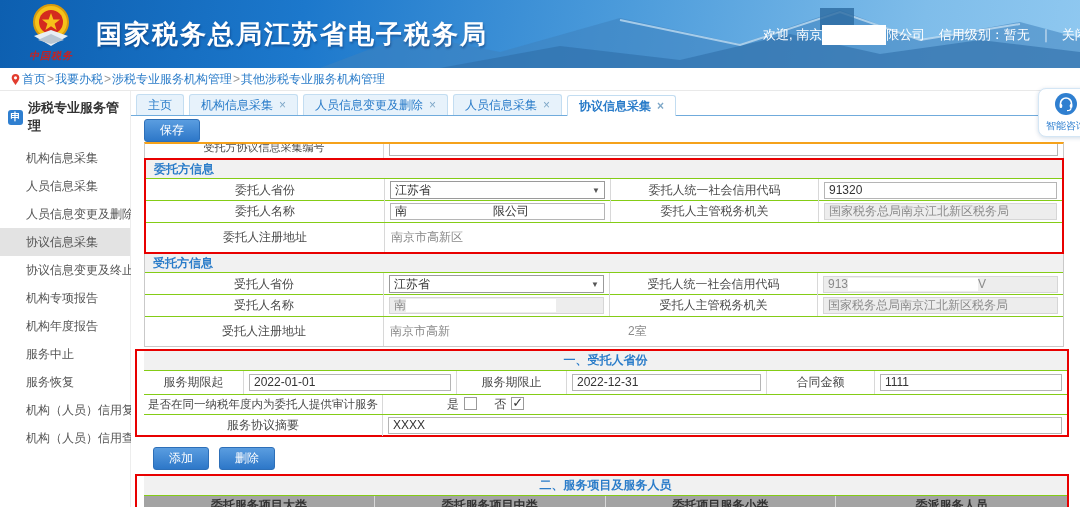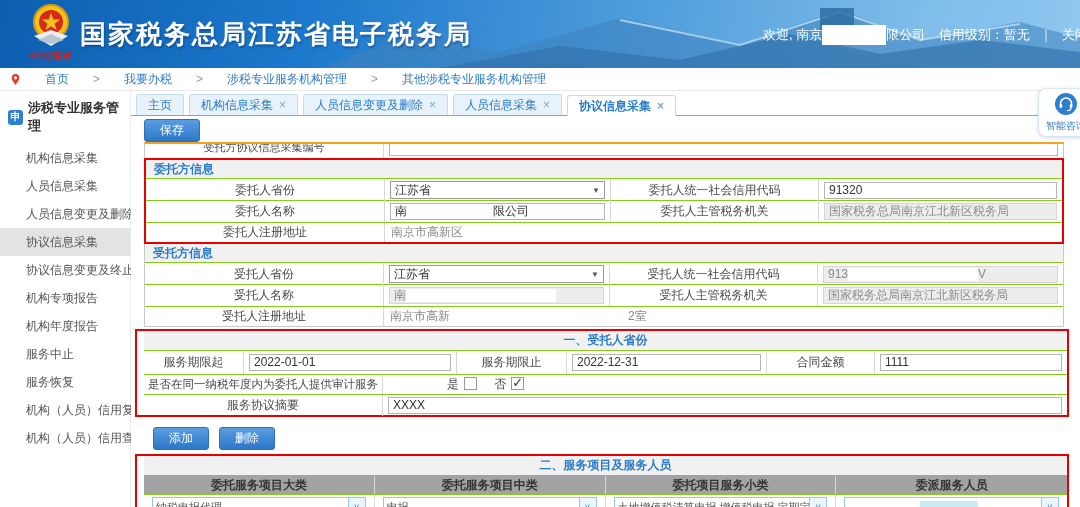--- a/index.html
+++ b/index.html
@@ -5,27 +5,27 @@
   * { box-sizing:border-box; margin:0; padding:0; }
   html,body { width:1080px; height:507px; overflow:hidden; }
   body { font-family:"Liberation Sans","DejaVu Sans",sans-serif; font-size:12px; background:#fff; }
 
   
   .header { position:relative; height:68px; overflow:hidden;
     background:linear-gradient(100deg,#0d5fb0 0%,#1c78cc 28%,#4d9cdb 58%,#7fbdea 85%,#8fc8f0 100%); }
   .mountains { position:absolute; right:0; bottom:0; width:760px; height:68px; }
   .logo-wrap { position:absolute; left:20px; top:2px; width:62px; text-align:center; }
   .logo-caption { display:block; margin-top:-2px; color:#c62222; font-size:10px; font-weight:bold; font-style:italic; letter-spacing:1px; }
-  .app-title { position:absolute; left:80px; top:17px; color:#fff; font-size:26px; font-weight:bold; letter-spacing:2px; text-shadow:1px 2px 2px rgba(0,30,80,.35); white-space:nowrap; }
+  .app-title { position:absolute; left:96px; top:17px; color:#fff; font-size:26px; font-weight:bold; letter-spacing:2px; text-shadow:1px 2px 2px rgba(0,30,80,.35); white-space:nowrap; }
   .welcome { position:absolute; left:763px; top:25px; color:#fff; font-size:13px; white-space:nowrap; }
   .rd-hdr { display:inline-block; width:64px; height:20px; background:#fff; vertical-align:-6px; }
   .welcome .sep { margin:0 6px; opacity:.9; }
 
   
-  .crumb-bar { height:23px; background:#fff; border-bottom:1px solid #e9e9e9; display:flex; align-items:center; padding-left:10px; gap:24px; }
+  .crumb-bar { height:23px; background:#fff; border-bottom:1px solid #e9e9e9; display:flex; align-items:center; padding-left:10px; gap:1px; }
   .pin { width:11px; height:11px; }
   .crumb { color:#2a7cc9; cursor:pointer; }
   .crumb-sep { color:#9a9a9a; }
 
   
   .layout { display:flex; height:416px; }
   .sidebar { width:131px; border-right:1px solid #ededed; flex:none; }
   .side-head { display:flex; align-items:center; gap:5px; padding:8px 2px 9px 8px; font-weight:bold; color:#333; font-size:13px; }
   .side-ico { width:15px; height:15px; flex:none; background:#2f7fd0; color:#fff; font-size:10px; border-radius:3px; display:flex; align-items:center; justify-content:center; }
   .side-item { height:28px; line-height:28px; padding-left:26px; color:#555; cursor:pointer; white-space:nowrap; }
@@ -48,21 +48,21 @@
   .btn { display:inline-block; min-width:56px; height:23px; line-height:21px; text-align:center; color:#fff;
     background:linear-gradient(#5a9de0,#2d77c8); border:1px solid #2d6fb8; border-radius:3px; cursor:pointer; padding:0 8px; }
   .btn-row { margin:10px 9px 4px; display:flex; gap:10px; }
 
   .form { width:920px; }
   .cell { border-right:1px solid #d8d8d8; display:flex; align-items:center; min-width:0; }
   .cell:last-child { border-right:none; }
   .label { justify-content:center; color:#4a4a4a; white-space:nowrap; }
   .vcell { padding:2px 5px; }
   .row { border-top:1px solid #84cc16; }
-  .r22 { height:22px; } .r16 { height:20px; } .r24 { height:24px; } .r20 { height:20px; } .r21 { height:21px; }
+  .r22 { height:22px; } .r16 { height:30px; } .r24 { height:24px; } .r20 { height:20px; } .r21 { height:21px; }
   .grid4 { display:grid; grid-template-columns:239px 226px 208px 1fr; }
   .grid2 { display:grid; grid-template-columns:239px 1fr; }
   .grid6 { display:grid; grid-template-columns:100px 213px 110px 200px 108px 1fr; }
   .gridT { display:grid; grid-template-columns:1fr 1fr 1fr 1fr; }
 
   .sec-head { height:18px; line-height:18px; background:#f1f1f1; color:#2a7cc9; font-weight:bold; padding-left:8px; }
   .sec-head.center { text-align:center; padding-left:0; height:19px; line-height:19px; }
 
   .selectbox { flex:1; height:18px; border:1px solid #9a9a9a; background:#fff; display:flex; align-items:center; justify-content:space-between; padding:0 4px; color:#333; cursor:pointer; min-width:0; }
   .selectbox .arr { font-size:8px; color:#555; }

